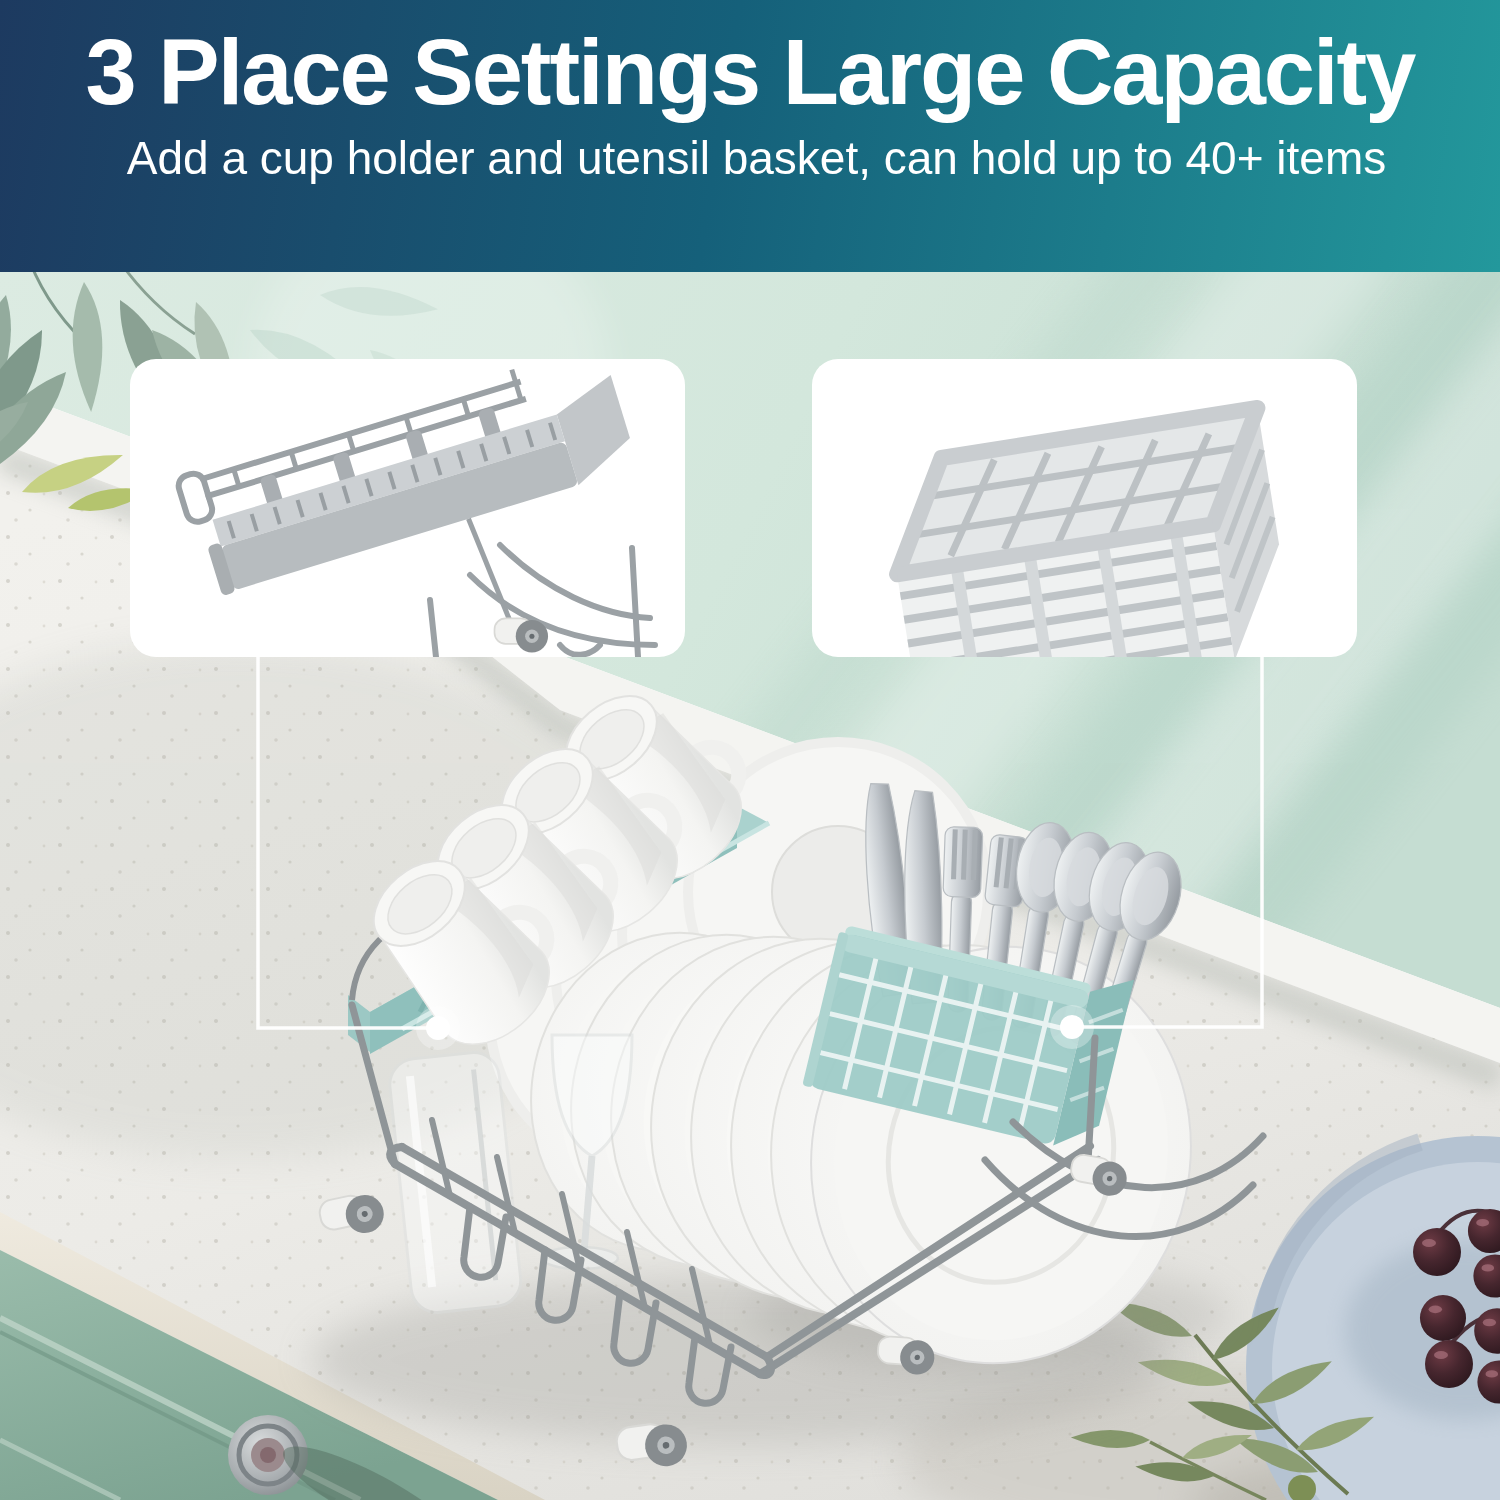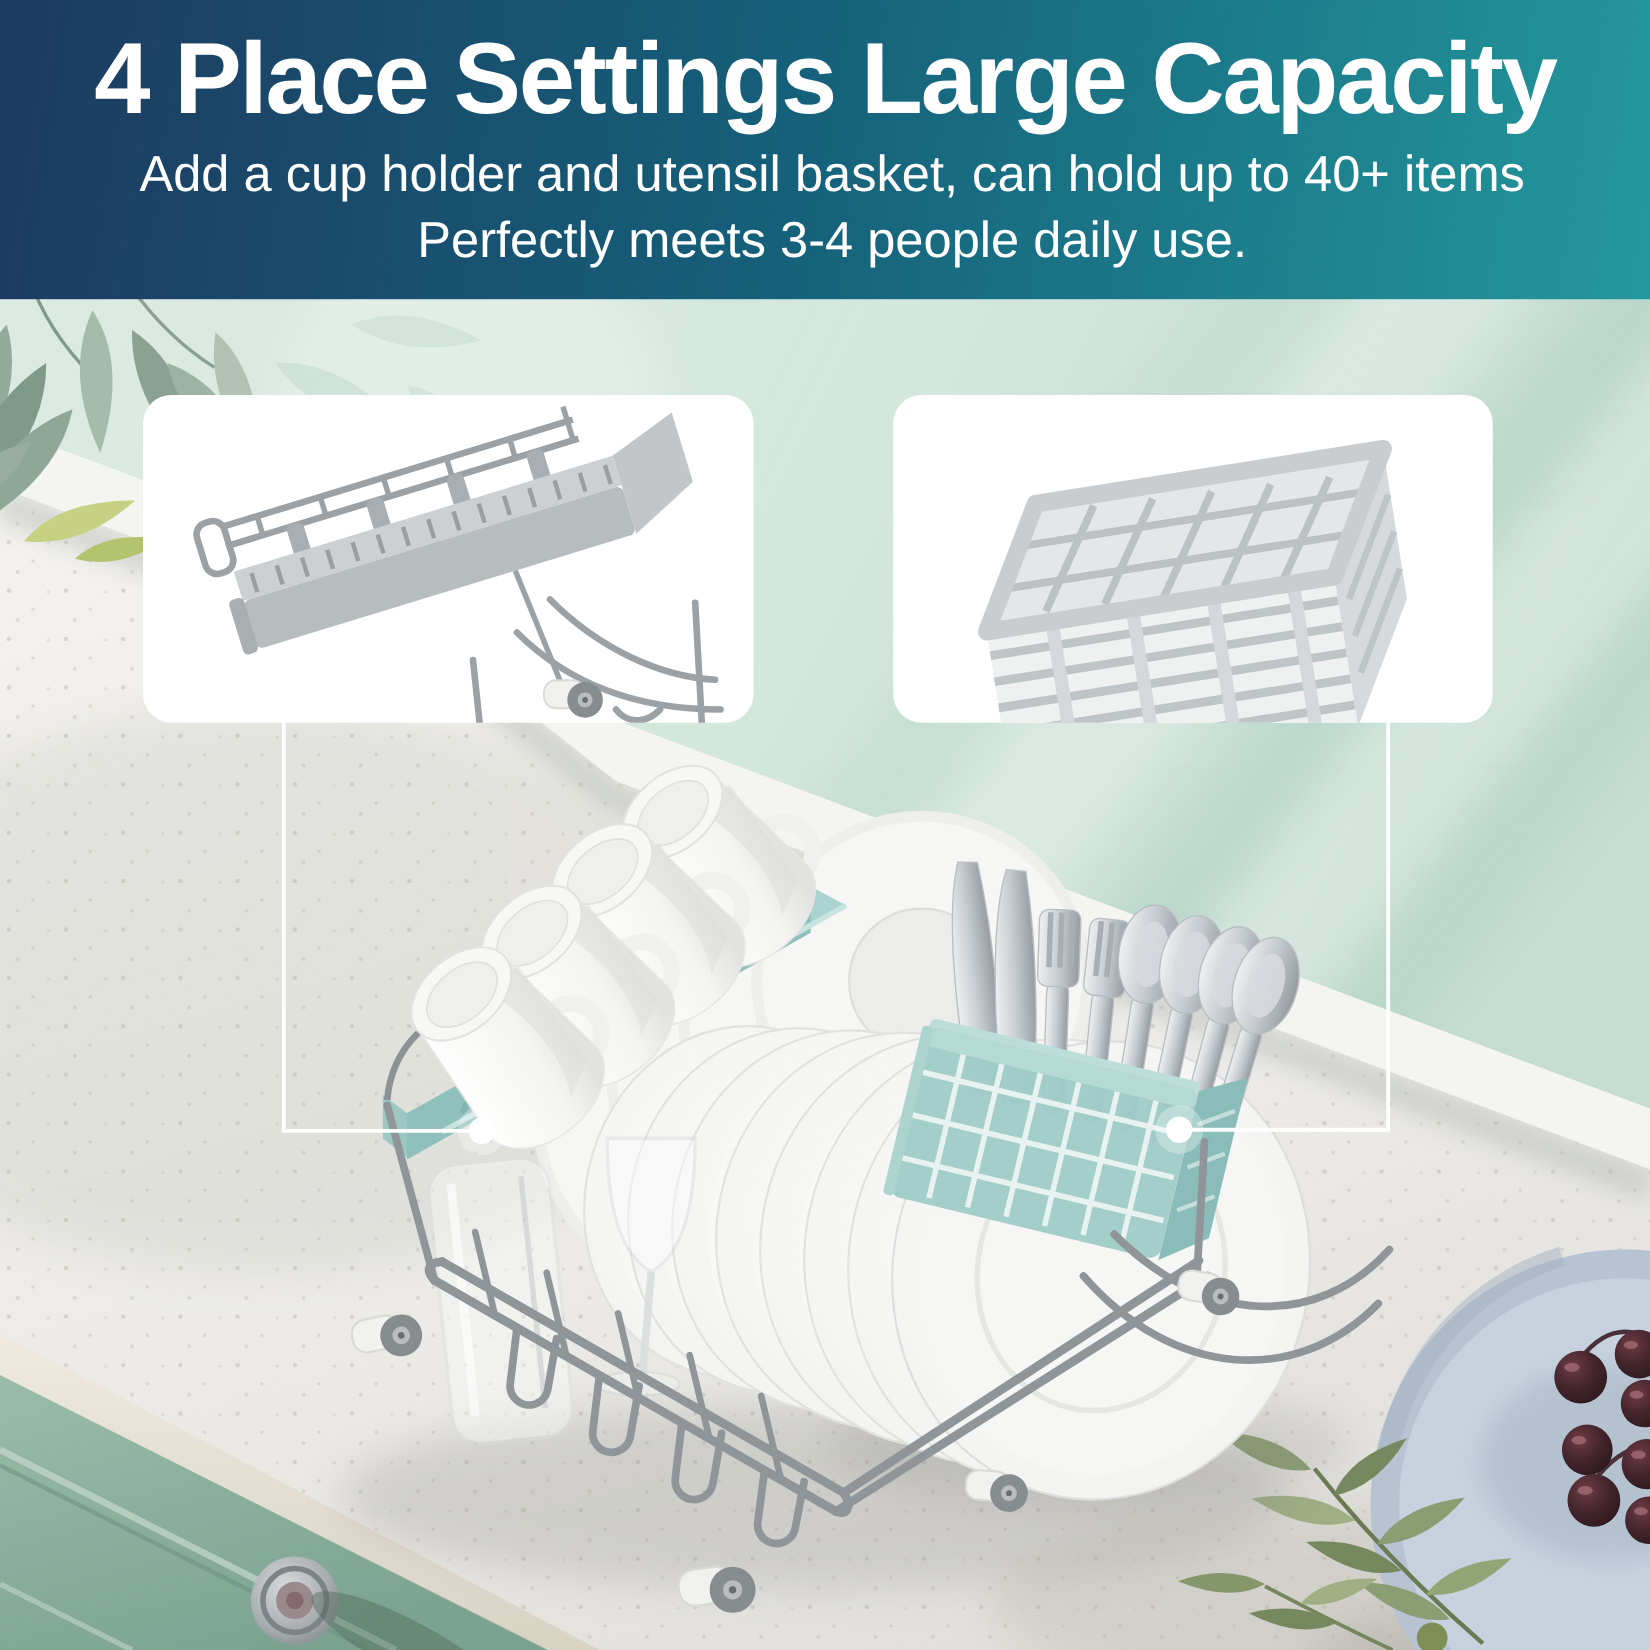--- a/index.html
+++ b/index.html
@@ -17,23 +17,22 @@
     margin:0;font-size:46px;line-height:60px;font-weight:400;letter-spacing:0;padding-left:13px;
   }
   header.banner p.first{margin-top:6px;}
 </style>
 </head>
 <body>
 
 <div class="canvas">
 
   <header class="banner">
-    <h1>4 Place Settings Large Capacity</h1>
+    <h1>3 Place Settings Large Capacity</h1>
     <p class="first">Add a cup holder and utensil basket, can hold up to 40+ items</p>
-    <p>Perfectly meets 3-4 people daily use.</p>
   </header>
 
   <svg class="scene-svg" viewBox="0 0 1500 1500">
     <defs>
       <filter id="b10" x="-40%" y="-40%" width="180%" height="180%">
           <feGaussianBlur stdDeviation="10"></feGaussianBlur>
         </filter>
       <filter id="b18" x="-60%" y="-60%" width="220%" height="220%">
           <feGaussianBlur stdDeviation="18"></feGaussianBlur>
         </filter>

